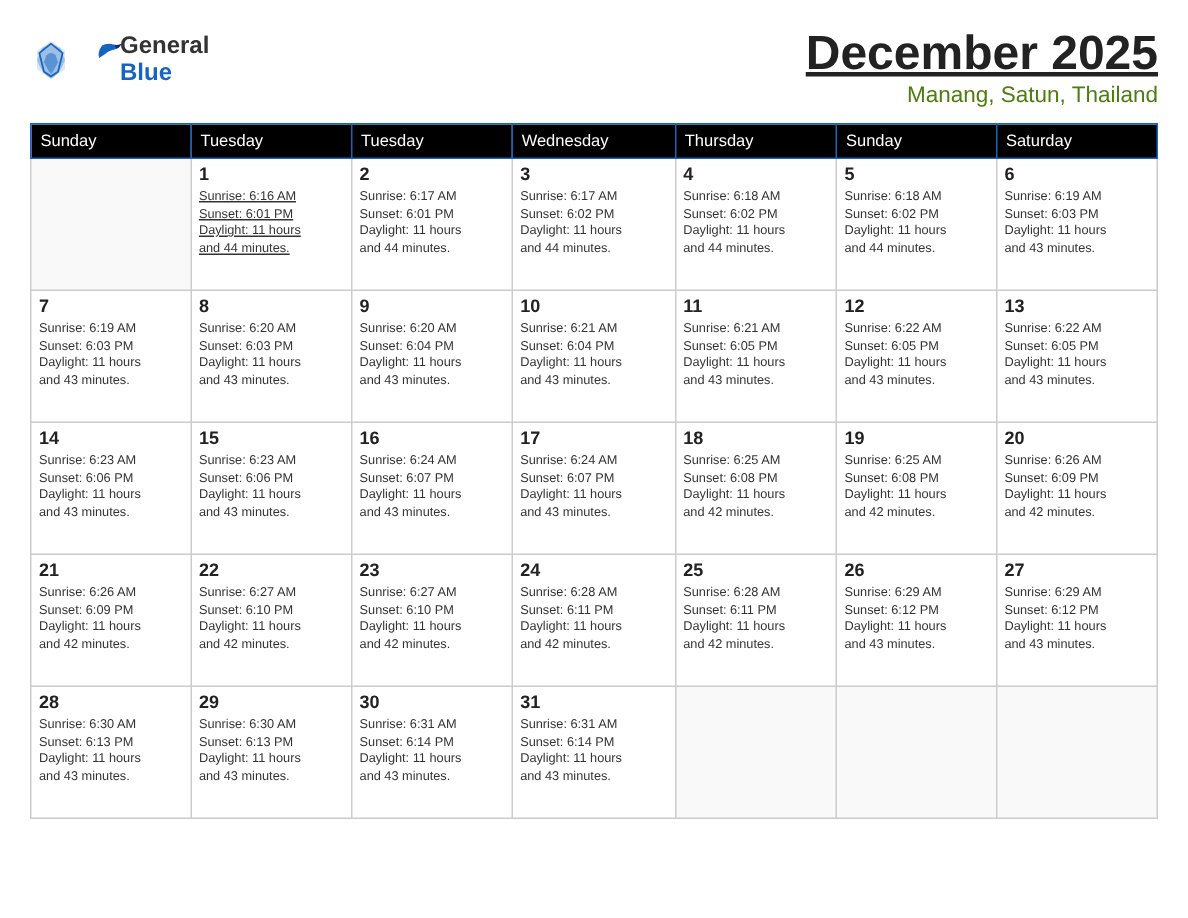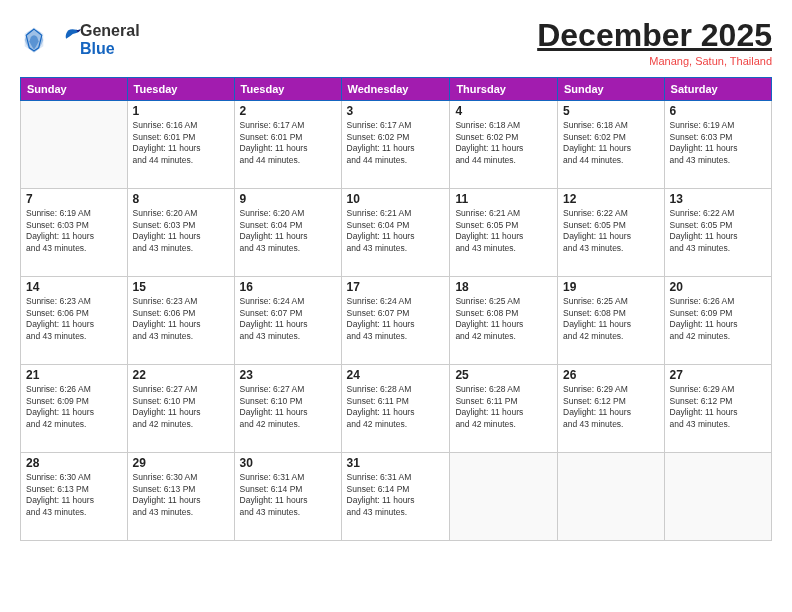--- a/index.html
+++ b/index.html
@@ -37,36 +37,36 @@
       text-align: right;
     }
     .month-title {
       font-size: 32px;
       font-weight: bold;
       color: #222;
       line-height: 1.1;
       text-decoration: underline;
     }
     .location-title {
-      font-size: 11px;
-      color: #ef4444;
+      font-size: 15px;
+      color: #4d7c0f;
       margin-top: 2px;
     }
     .calendar-table {
       width: 100%;
       border-collapse: collapse;
       font-size: 9.5px;
     }
     .calendar-table th {
-      background: #a21caf;
+      background: #000000;
       color: #fff;
       text-align: left;
       padding: 5px 6px;
       font-size: 11px;
-      font-weight: bold;
+      font-weight: normal;
       border: 1px solid #1565c0;
     }
     .calendar-table td {
       border: 1px solid #ccc;
       vertical-align: top;
       padding: 3px 5px;
       height: 88px;
       width: 113px;
     }
     .day-num {
@@ -127,21 +127,21 @@
           <th>Thursday</th>
           <th>Sunday</th>
           <th>Saturday</th>
         </tr>
     </thead>
     <tbody id="calendar-body">
     <tr>
           <td class="empty-cell"></td>
           <td>
             <span class="day-num">1</span>
-            <div class="day-info" style="white-space: pre-line;">Sunrise: 6:16 AM
+            <div class="day-info" style="white-space: pre-line; text-decoration: underline;">Sunrise: 6:16 AM
 Sunset: 6:01 PM
 Daylight: 11 hours
 and 44 minutes.</div>
           </td>
           <td>
             <span class="day-num">2</span>
             <div class="day-info" style="white-space: pre-line;">Sunrise: 6:17 AM
 Sunset: 6:01 PM
 Daylight: 11 hours
 and 44 minutes.</div>

